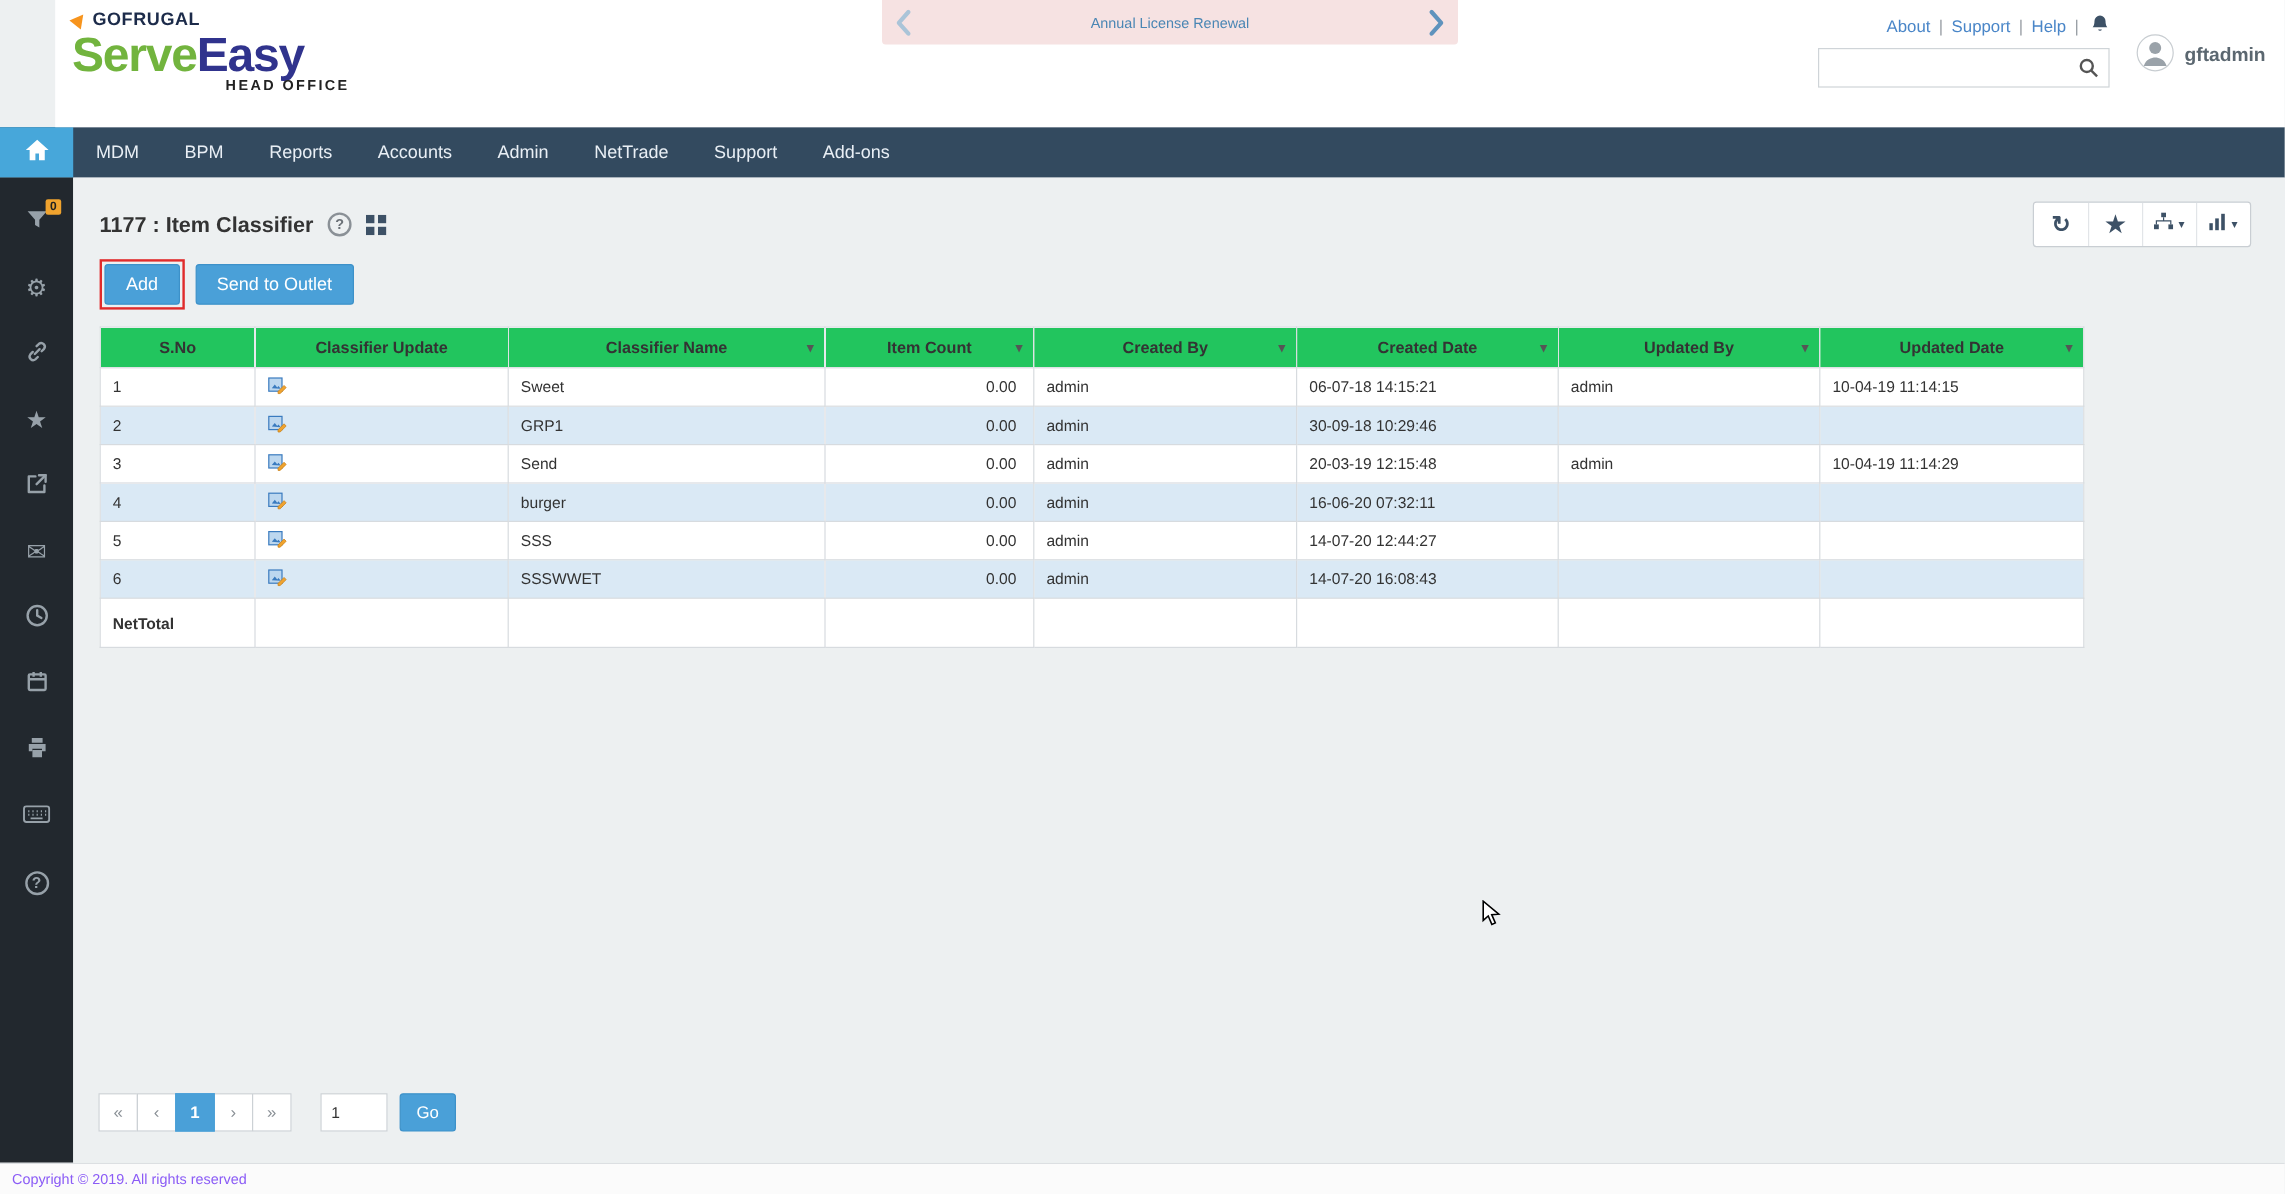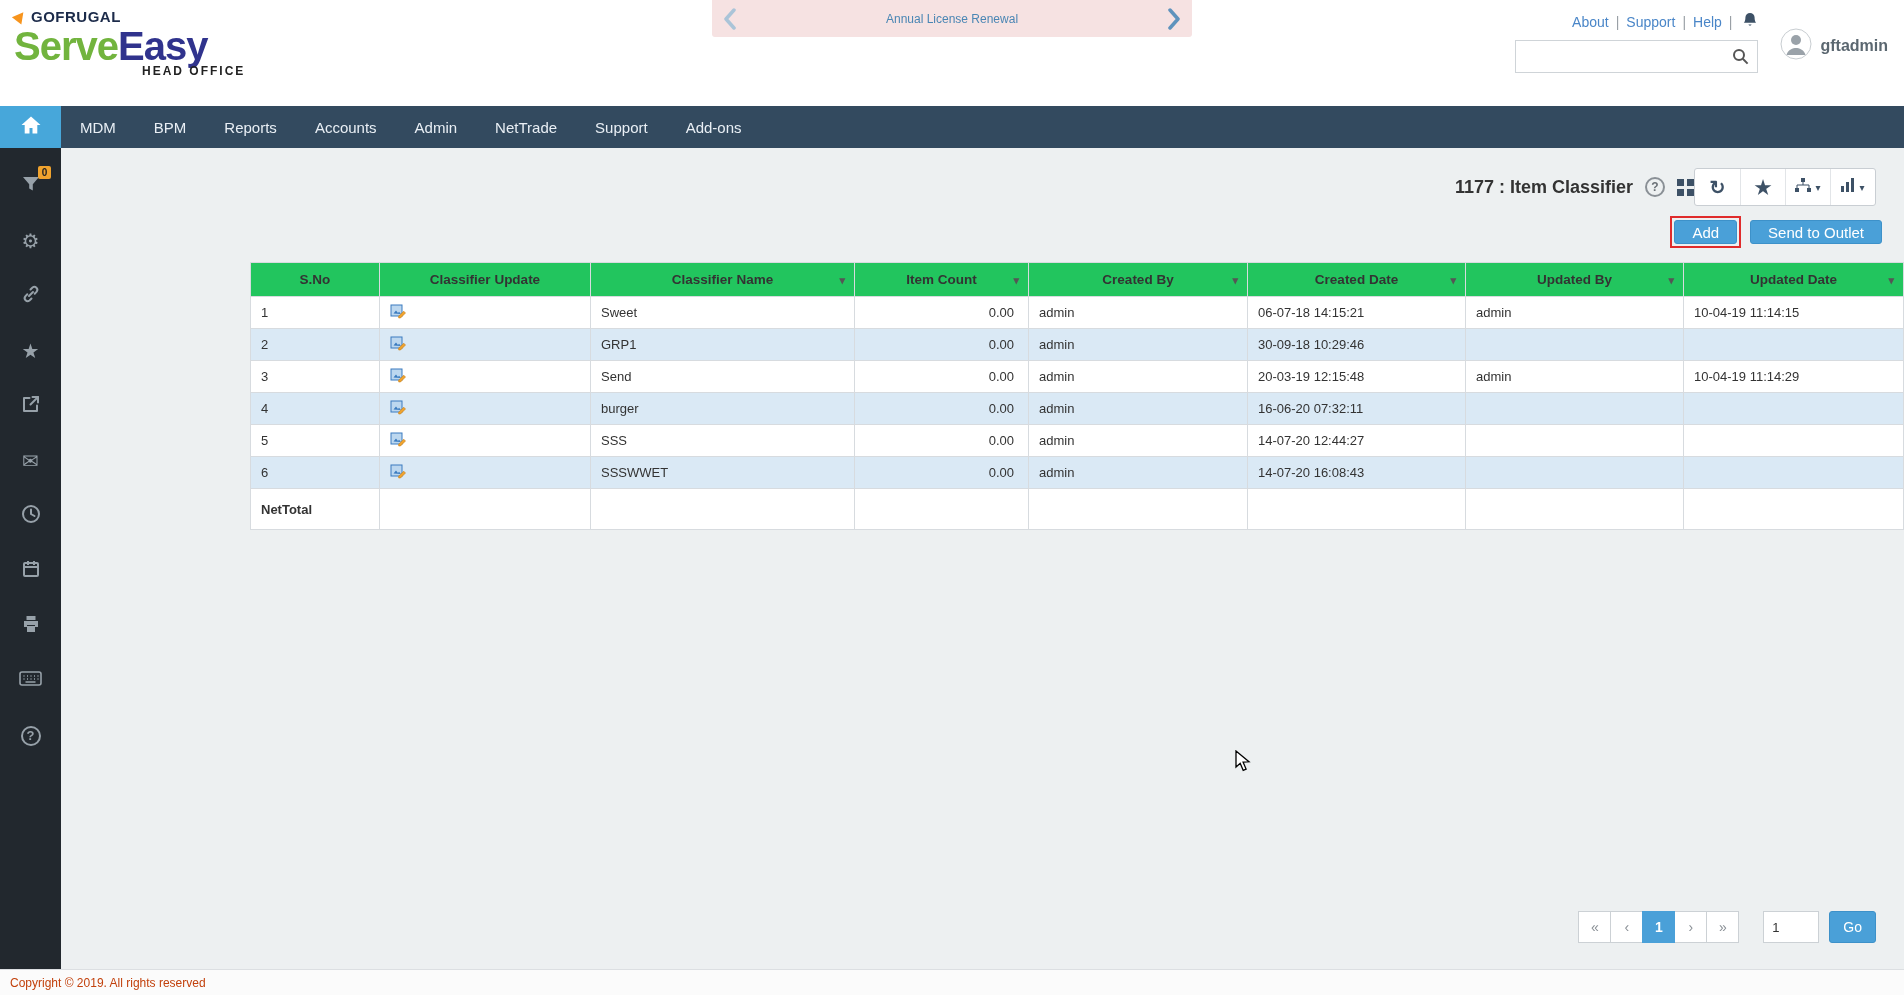--- a/index.html
+++ b/index.html
@@ -6,21 +6,21 @@
   html,body { width:1904px; height:995px; }
   body {
     font-family:"Liberation Sans", sans-serif;
     background:#edf0f1;
     display:flex; flex-direction:column;
     position:relative; overflow:hidden;
     color:#333;
   }
 
   
-  .top-header { height:106px; background:#fff; position:relative; flex-shrink:0; }
+  .top-header { height:106px; background:#fff; position:relative; flex-shrink:0;margin-left:46px; }
   .logo { position:absolute; left:14px; top:8px; }
   .brand-line { display:flex; align-items:center; gap:5px; font-size:15px; font-weight:bold; color:#1c2b4a; letter-spacing:0.5px; }
   .brand-mark { width:0; height:0; border-left:6px solid transparent; border-right:6px solid transparent; border-bottom:11px solid #f7941d; transform:rotate(38deg); }
   .wordmark { font-size:40px; font-weight:bold; line-height:42px; letter-spacing:-1px; }
   .wordmark .serve { color:#72b43e; }
   .wordmark .easy  { color:#30338d; }
   .tagline { font-size:12px; font-weight:bold; color:#222; letter-spacing:2px; margin-left:128px; margin-top:-3px; }
 
   .banner { position:absolute; left:50%; transform:translateX(-50%); top:0; width:480px; height:37px;
     background:#f6e2e2; border-radius:0 0 3px 3px; display:flex; align-items:center; padding:0 12px; }
@@ -47,37 +47,37 @@
   
   .middle { flex:1; display:flex; min-height:0; }
   .sidebar { width:61px; background:#22282e; display:flex; flex-direction:column; align-items:center; padding-top:10px; flex-shrink:0; }
   .side-icon { height:55px; width:61px; display:flex; align-items:center; justify-content:center; position:relative; cursor:pointer; color:#97a1a9; }
   .glyph-20 { font-size:20px; line-height:1; color:#97a1a9; }
   .filter-badge { position:absolute; top:8px; right:10px; min-width:13px; height:13px; background:#f0a32e; color:#222;
     font-size:10px; font-weight:bold; line-height:13px; text-align:center; border-radius:2px; padding:0 1px; }
   .help-circle-side { width:20px; height:20px; border:2px solid #97a1a9; border-radius:50%; display:flex; align-items:center;
     justify-content:center; font-size:13px; font-weight:bold; color:#97a1a9; }
 
-  .main { flex:1; display:flex; flex-direction:column; background:#edf0f1; position:relative; min-width:0;align-items:flex-end; }
+  .main { flex:1; display:flex; flex-direction:column; background:#edf0f1; position:relative; min-width:0; }
 
   .title-row { display:flex; align-items:center; margin:20px 28px 0 22px; }
   .page-title { font-size:18px; font-weight:bold; color:#333; }
   .help-circle { width:20px; height:20px; border:2px solid #8a9096; border-radius:50%; display:flex; align-items:center;
     justify-content:center; font-size:12px; font-weight:bold; color:#6a7076; margin-left:12px; cursor:pointer; }
   .grid-btn { margin-left:12px; cursor:pointer; display:flex; }
   .toolbar { margin-left:auto; display:flex; border:1px solid #c9ced3; border-radius:3px; background:#fff; overflow:hidden; }
   .tool-btn { width:45px; height:36px; display:flex; align-items:center; justify-content:center; gap:4px;
     border-left:1px solid #e2e5e8; cursor:pointer; color:#3d5166; }
   .tool-btn:first-child { border-left:none; }
   .tool-glyph { font-size:19px; line-height:1; color:#3d5166; font-weight:bold; }
   .tool-caret { font-size:10px; color:#3d5166; }
 
   .actions-row { display:flex; align-items:center; margin:10px 22px 0; gap:9px; }
   .add-highlight { border:2px solid #e02b2b; padding:2px; }
-  .btn-primary { background:#4aa0d8; color:#fff; border:1px solid #3d91c9; font-size:15px; height:24px; padding:0 17px;
+  .btn-primary { background:#4aa0d8; color:#fff; border:1px solid #3d91c9; font-size:15px; height:34px; padding:0 17px;
     border-radius:3px; cursor:pointer; font-family:"Liberation Sans",sans-serif; }
 
   
   .grid-table { margin:14px 0 0 22px; width:1653px; border-collapse:collapse; background:#fff; table-layout:fixed;
     font-size:13px; color:#333; }
   .grid-table th, .grid-table td { border:1px solid #d7dbdf; padding:0 10px; white-space:nowrap; overflow:hidden; }
   .grid-table th { height:34px; font-weight:bold; text-align:center; position:relative; background:#22c55e; font-size:13.5px; }
   .grid-table td { height:32px; }
   .sort-caret { position:absolute; right:9px; top:50%; transform:translateY(-50%); font-size:11px; color:#555; cursor:pointer; }
   tr.alt td { background:#dae9f5; }
@@ -98,21 +98,21 @@
   .go-btn { height:32px; padding:0 13px; background:#4aa0d8; color:#fff; border:1px solid #3d91c9; border-radius:3px;
     margin-left:10px; font-size:14px; cursor:pointer; font-family:"Liberation Sans",sans-serif; }
   .status-cluster { margin-left:auto; display:flex; align-items:center; }
   .query-exec { font-size:13px; font-weight:bold; color:#333; }
   .total-records { font-size:13px; font-weight:bold; color:#333; margin-left:185px; }
   .per-page { margin-left:20px; width:97px; height:30px; border:1px solid #ccd1d5; background:#fff; font-size:12px;
     color:#555; display:flex; align-items:center; justify-content:center; cursor:pointer; }
 
   
   .footer { height:26px; background:#fbfbfb; border-top:1px solid #dcdfe2; display:flex; align-items:center;
-    padding-left:10px; font-size:12px; color:#c2410c; flex-shrink:0; }
+    padding-left:10px; font-size:12px; color:#8b5cf6; flex-shrink:0; }
 
   .mouse-cursor { position:absolute; left:1234px; top:750px; z-index:99; pointer-events:none; }
 </style>
 </head>
 <body>
 
 <div class="top-header">
   <div class="logo">
     <div class="brand-line">
       <span class="brand-mark"></span>

